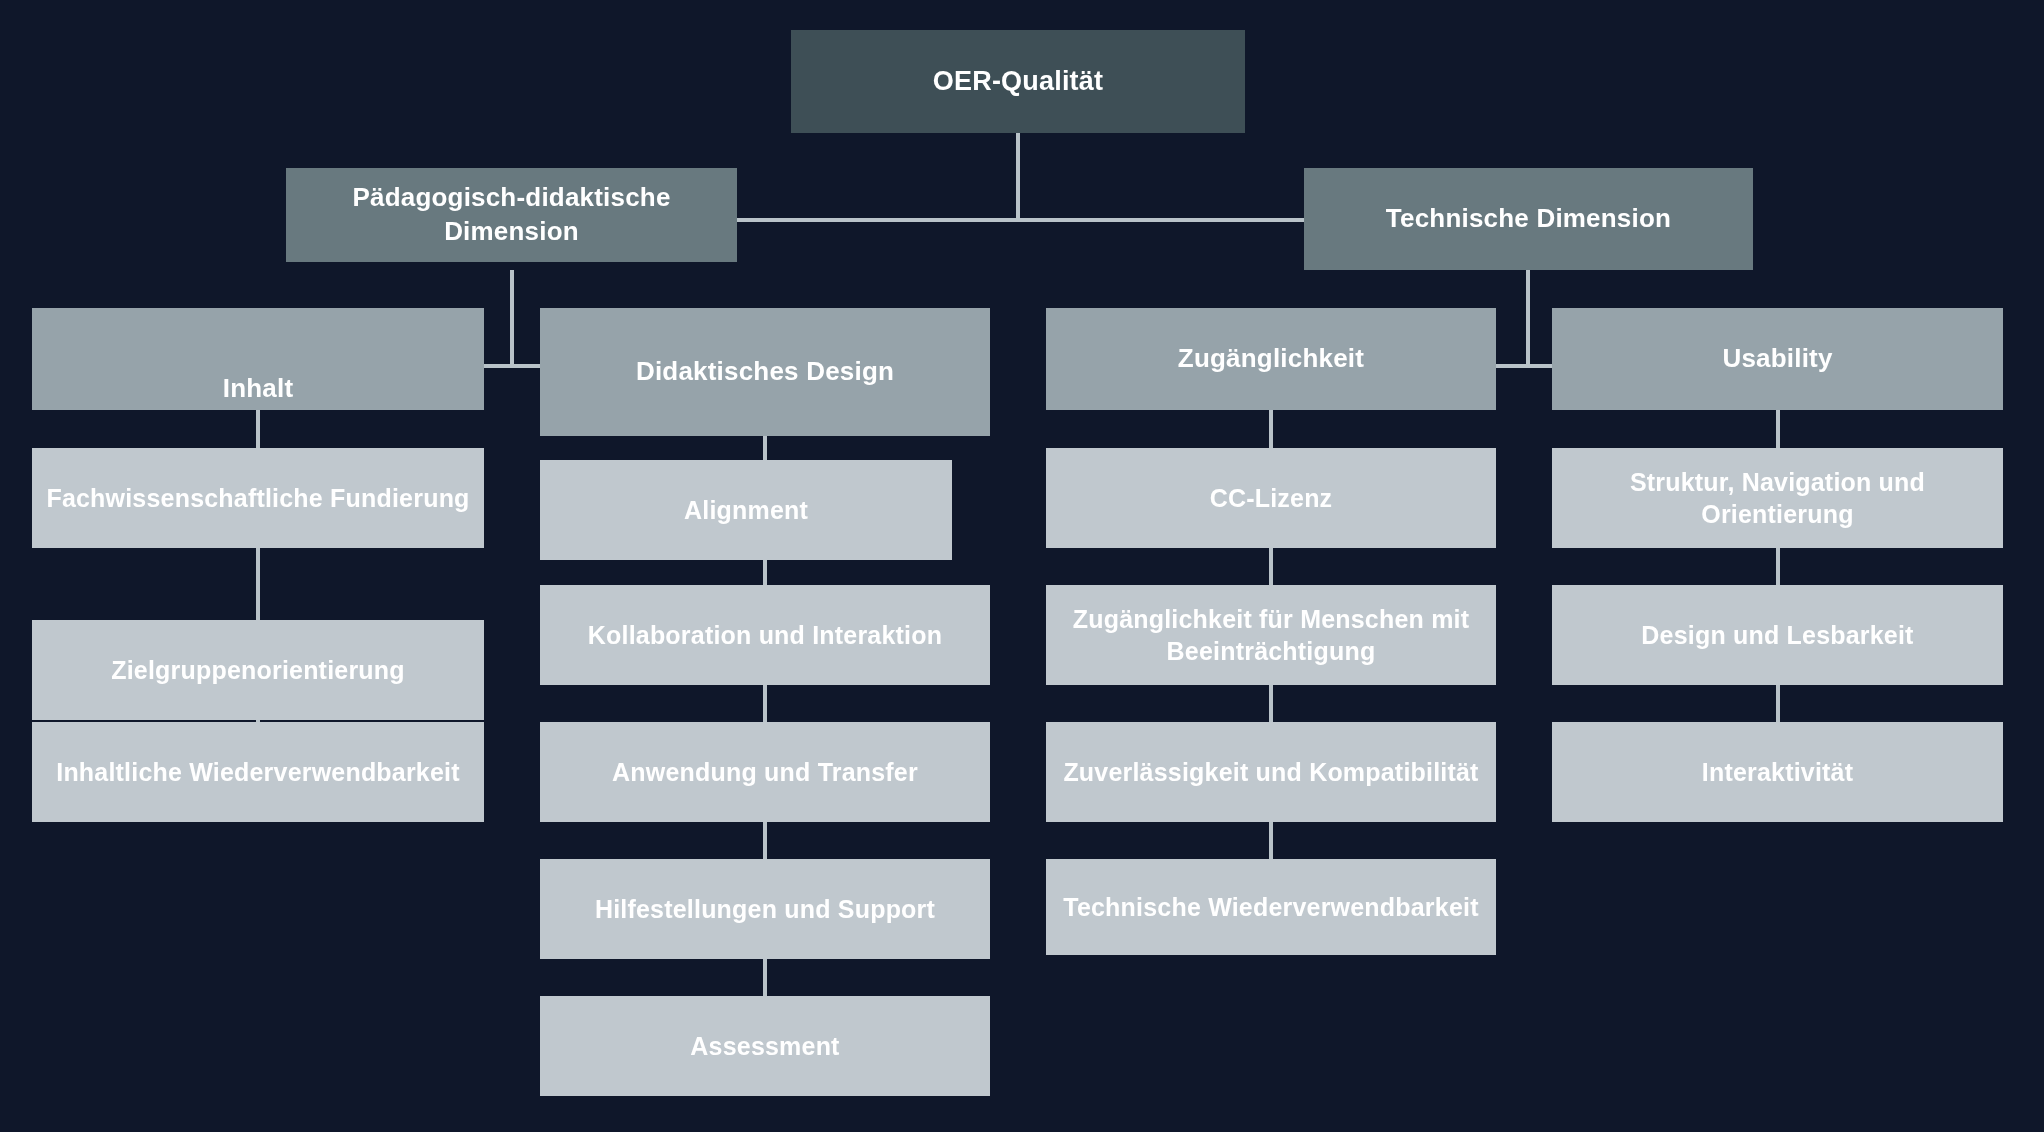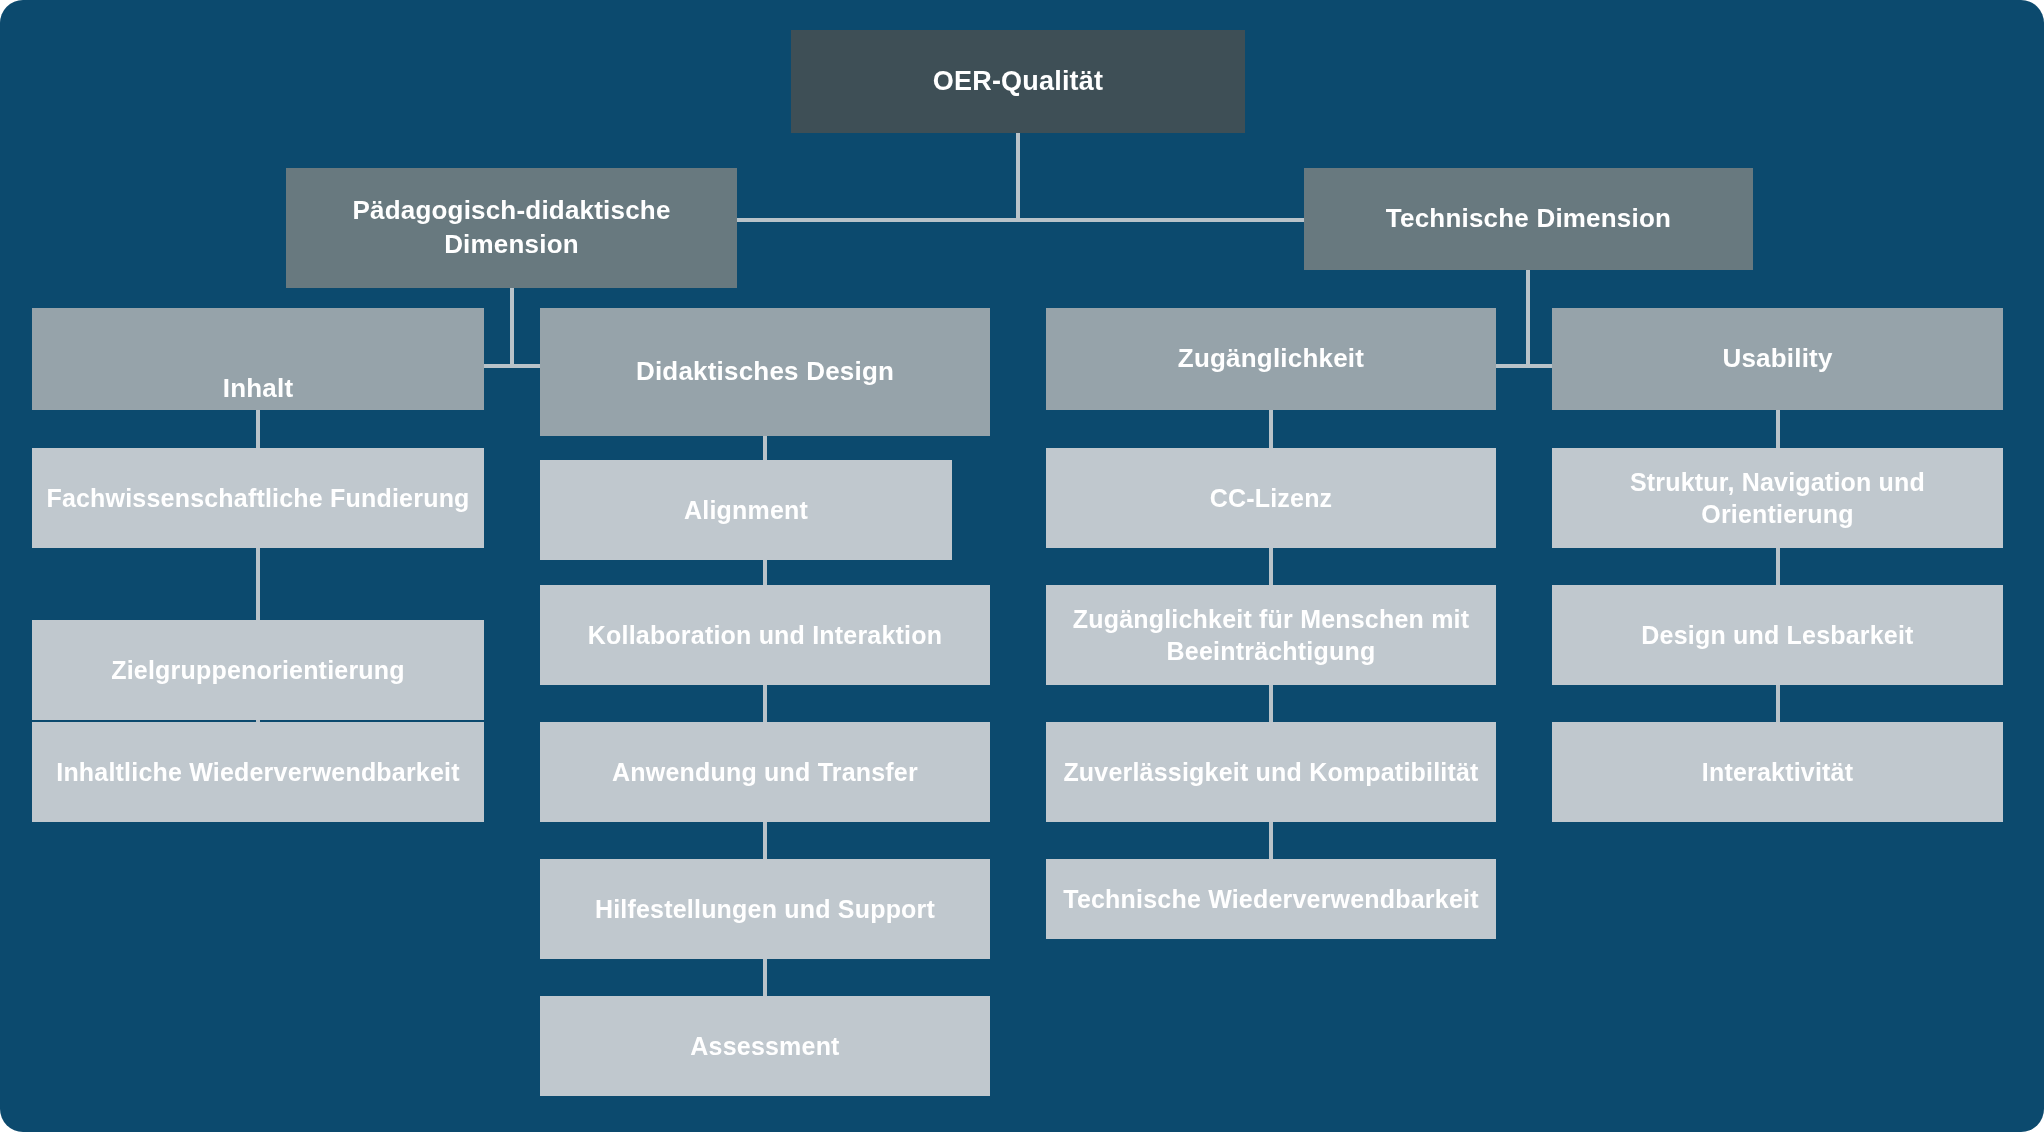--- a/index.html
+++ b/index.html
@@ -5,24 +5,23 @@
 <style>
   html, body {
     margin: 0;
     padding: 0;
     background: #ffffff;
   }
   #canvas {
     position: relative;
     width: 2044px;
     height: 1132px;
-    background: #0c4a6e;
+    background: #0f172a;
     overflow: hidden;
     font-family: "Liberation Sans", sans-serif;
-    border-radius: 23px;
   }
   .node {
     position: absolute;
     box-sizing: border-box;
     display: flex;
     align-items: center;
     justify-content: center;
     text-align: center;
     color: #ffffff;
     font-weight: bold;
@@ -63,21 +62,21 @@
   <div class="conn v" style="left:763px; top:410px; height:592px;"></div>
 
   <div class="conn v" style="left:1269px; top:410px; height:455px;"></div>
 
   <div class="conn v" style="left:1776px; top:410px; height:318px;"></div>
 
   <div class="node lvl-root" style="left:791px; top:30px; width:454px; height:103px;">
     <span class="label">OER-Qualität</span>
   </div>
 
-  <div class="node lvl-dim" style="left:286px; top:168px; width:451px; height:120px;">
+  <div class="node lvl-dim" style="left:286px; top:168px; width:451px; height:94px;">
     <span class="label">Pädagogisch-didaktische Dimension</span>
   </div>
   <div class="node lvl-dim" style="left:1304px; top:168px; width:449px; height:102px;">
     <span class="label">Technische Dimension</span>
   </div>
 
   <div class="node lvl-cat" style="left:32px; top:308px; width:452px; height:102px;align-items:flex-end;">
     <span class="label">Inhalt</span>
   </div>
   <div class="node lvl-cat" style="left:540px; top:308px; width:450px; height:128px;">
@@ -118,21 +117,21 @@
 
   <div class="node lvl-leaf" style="left:1046px; top:448px; width:450px; height:100px;">
     <span class="label">CC-Lizenz</span>
   </div>
   <div class="node lvl-leaf" style="left:1046px; top:585px; width:450px; height:100px;">
     <span class="label">Zugänglichkeit für Menschen mit Beeinträchtigung</span>
   </div>
   <div class="node lvl-leaf" style="left:1046px; top:722px; width:450px; height:100px;">
     <span class="label">Zuverlässigkeit und Kompatibilität</span>
   </div>
-  <div class="node lvl-leaf" style="left:1046px; top:859px; width:450px; height:80px;">
+  <div class="node lvl-leaf" style="left:1046px; top:859px; width:450px; height:96px;">
     <span class="label">Technische Wiederverwendbarkeit</span>
   </div>
 
   <div class="node lvl-leaf" style="left:1552px; top:448px; width:451px; height:100px;">
     <span class="label">Struktur, Navigation und Orientierung</span>
   </div>
   <div class="node lvl-leaf" style="left:1552px; top:585px; width:451px; height:100px;">
     <span class="label">Design und Lesbarkeit</span>
   </div>
   <div class="node lvl-leaf" style="left:1552px; top:722px; width:451px; height:100px;">

